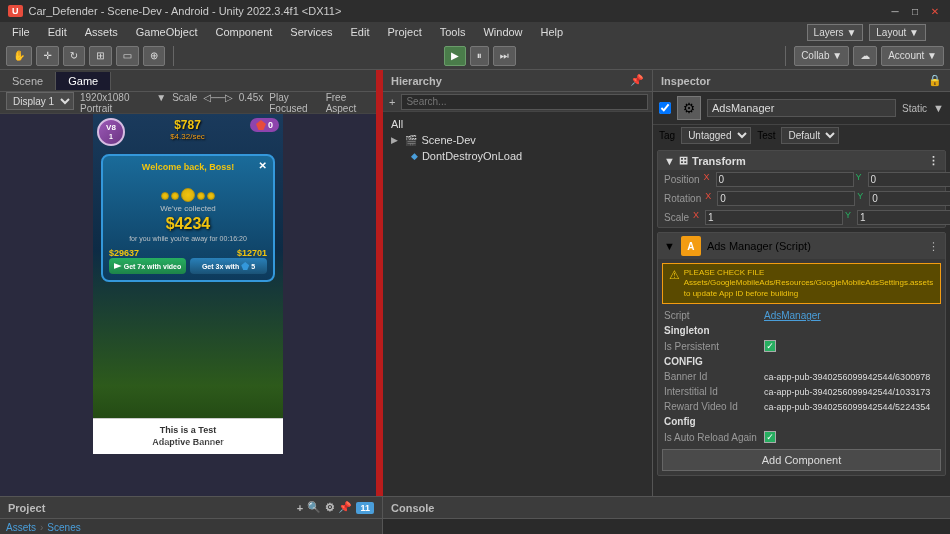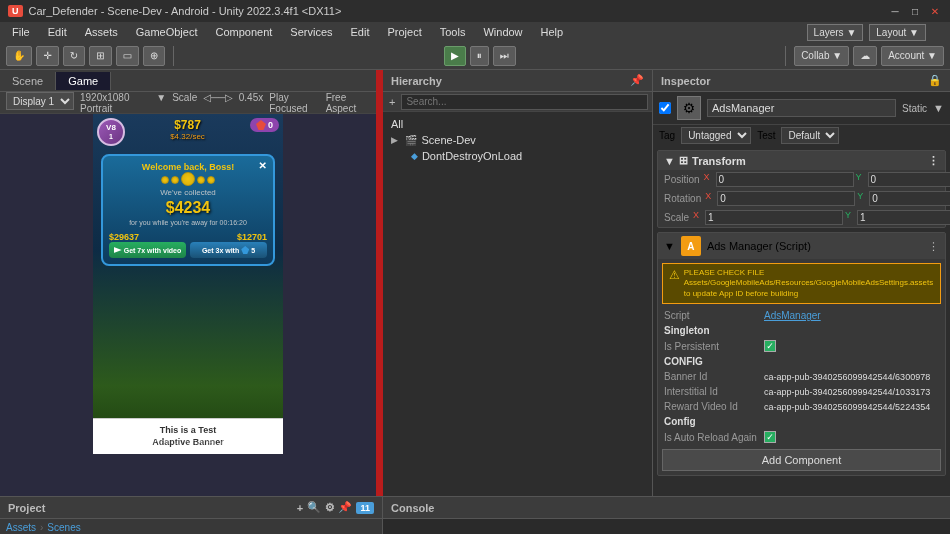--- a/index.html
+++ b/index.html
@@ -225,21 +225,21 @@
       background: linear-gradient(180deg, #1a6b9a, #0d3a5c);
       border: 2px solid #3498db;
       border-radius: 8px;
       padding: 6px;
       text-align: center;
     }
     .dialog-header {
       color: #f1c40f;
       font-size: 9px;
       font-weight: bold;
-      margin-bottom: 4px;
+      margin-bottom: 20px;
     }
     .close-btn-dialog {
       position: absolute;
       top: 4px;
       right: 6px;
       color: white;
       font-size: 10px;
       cursor: pointer;
       font-weight: bold;
     }

